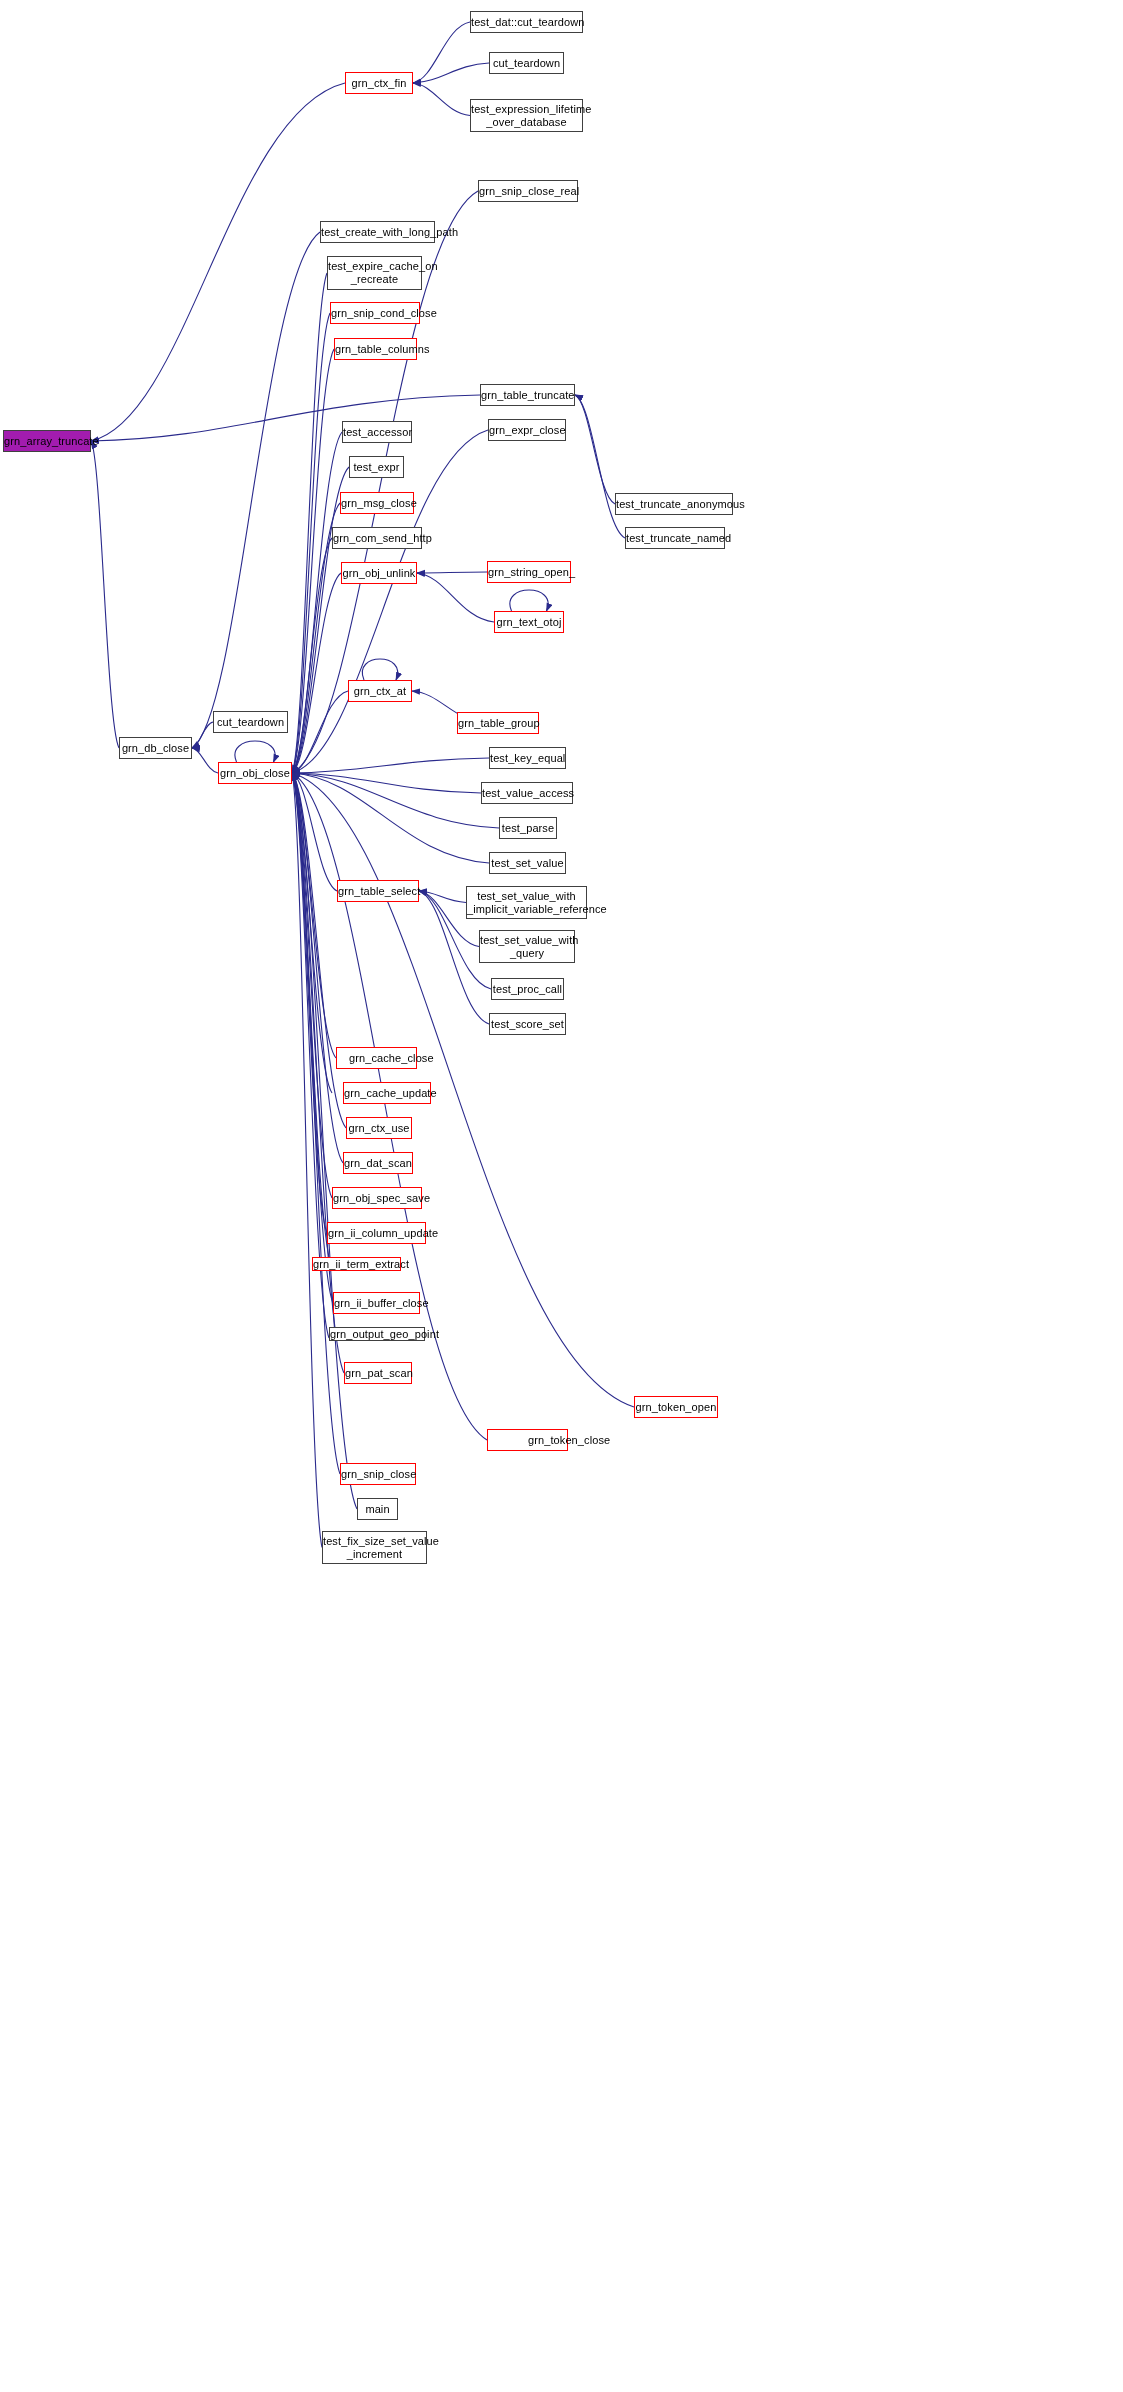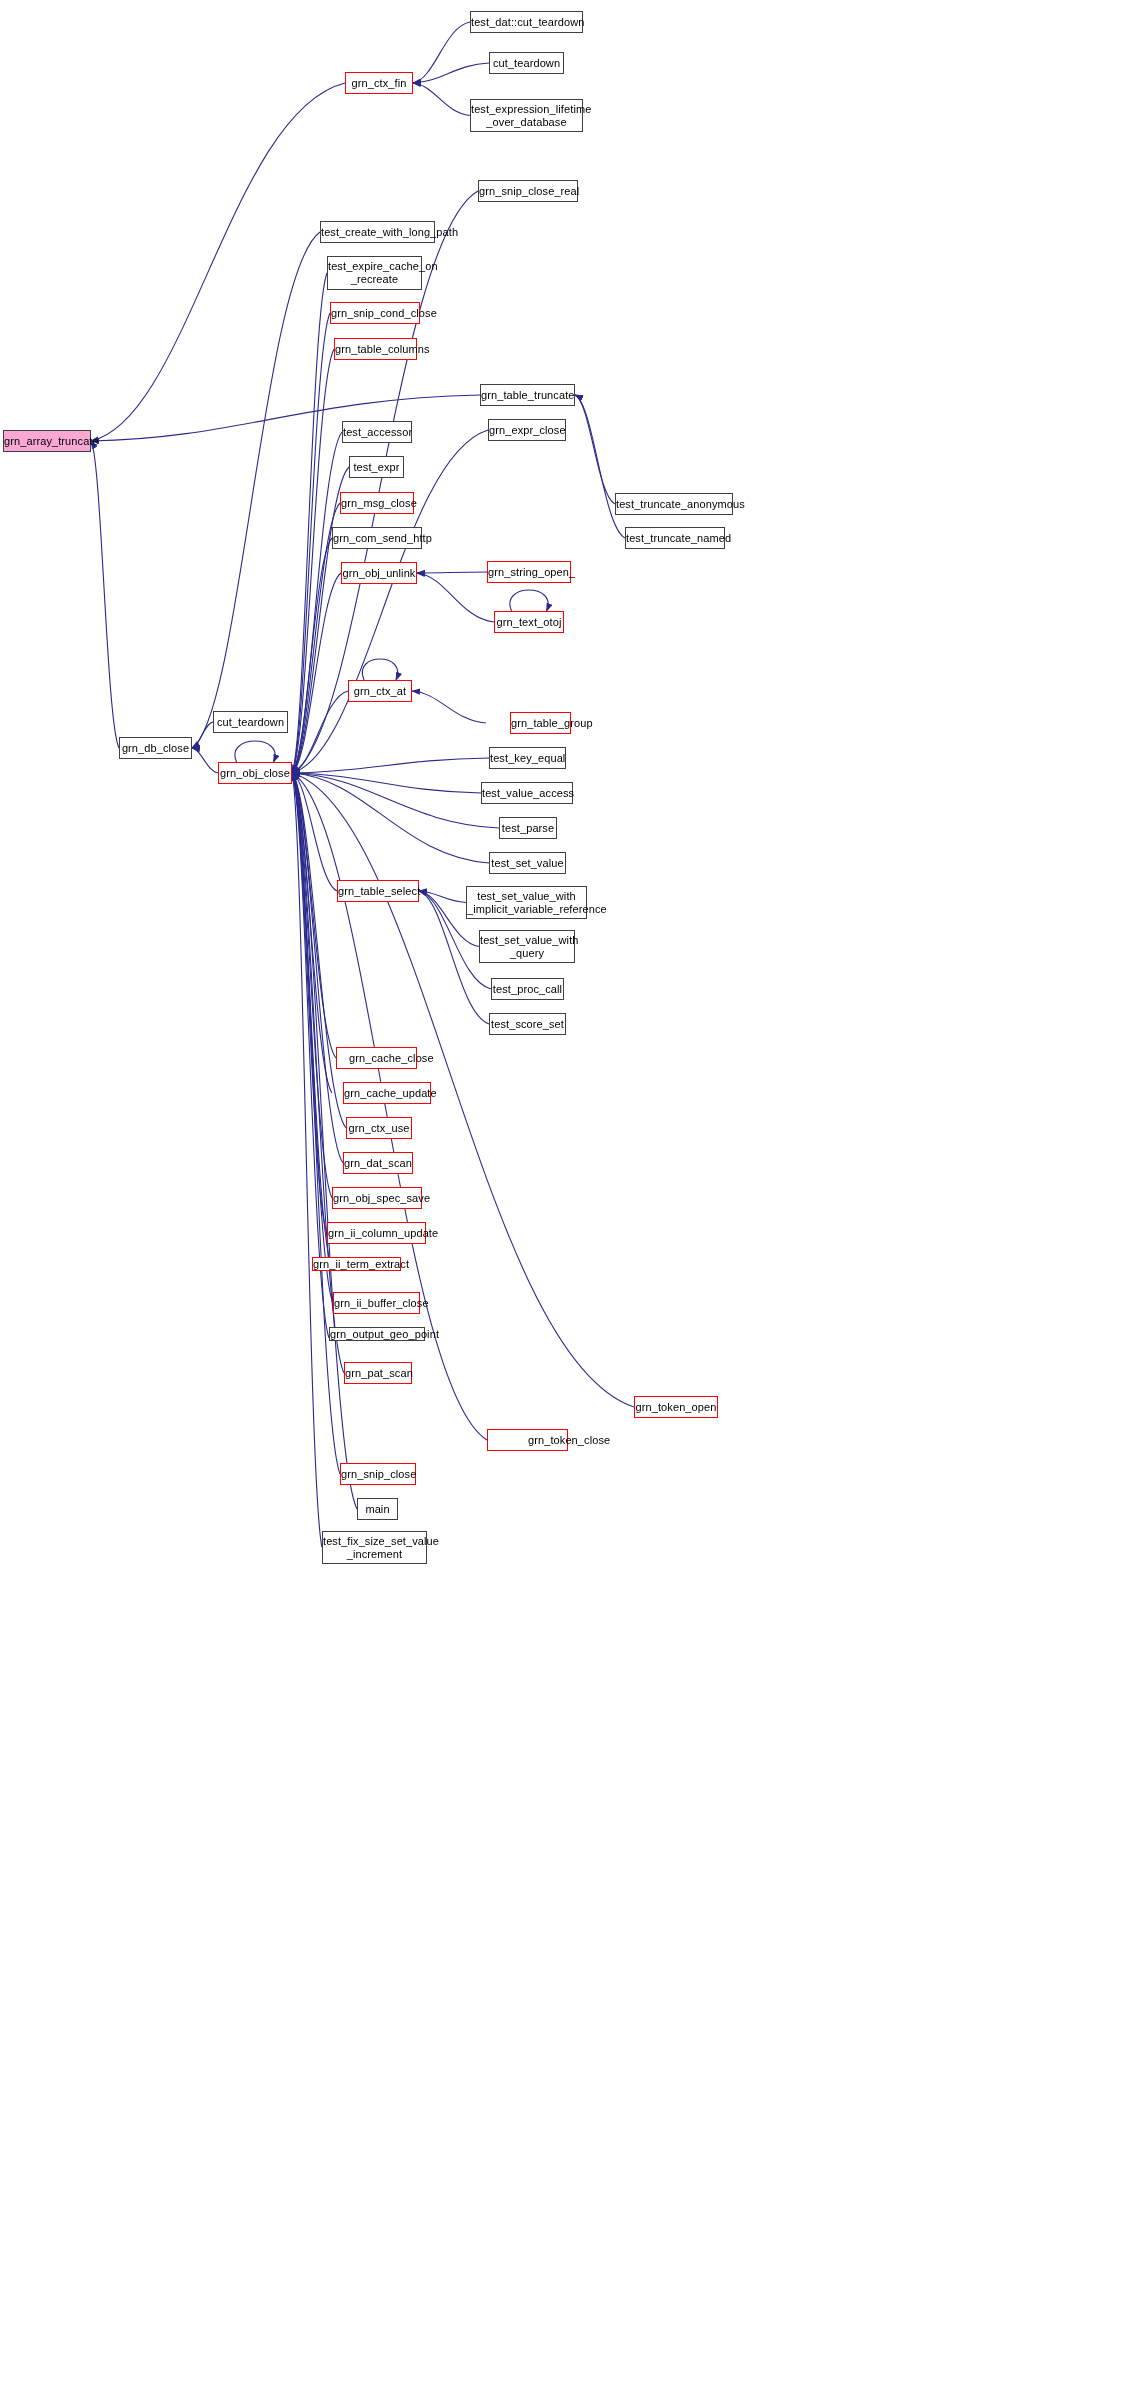--- a/index.html
+++ b/index.html
@@ -37,21 +37,21 @@
     line-height: 13px;
     letter-spacing: 0.1px;
     white-space: pre-line;
     border: 1px solid #404040;
     z-index: 5;
   }
   .node.red {
     border: 1px solid #ff0000;
   }
   .node.gray {
-    background: #f9a8d4;
+    background: #a21caf;
     border: 1px solid #404040;
   }
   .node span {
     display: block;
     width: 100%;
     padding: 0 3px;
   }
 </style>
 </head>
 <body>
@@ -137,21 +137,21 @@
       <div class="node" style="left: 349px; top: 456px; width: 55px; height: 22px;"><span>test_expr</span></div>
       <div class="node red" style="left: 340px; top: 492px; width: 74px; height: 22px;"><span>grn_msg_close</span></div>
       <div class="node" style="left: 615px; top: 493px; width: 118px; height: 22px;"><span>test_truncate_anonymous</span></div>
       <div class="node" style="left: 332px; top: 527px; width: 90px; height: 22px;"><span>grn_com_send_http</span></div>
       <div class="node" style="left: 625px; top: 527px; width: 100px; height: 22px;"><span>test_truncate_named</span></div>
       <div class="node red" style="left: 341px; top: 562px; width: 76px; height: 22px;"><span>grn_obj_unlink</span></div>
       <div class="node red" style="left: 487px; top: 561px; width: 84px; height: 22px;"><span>grn_string_open_</span></div>
       <div class="node red" style="left: 494px; top: 611px; width: 70px; height: 22px;"><span>grn_text_otoj</span></div>
       <div class="node red" style="left: 348px; top: 680px; width: 64px; height: 22px;"><span>grn_ctx_at</span></div>
       <div class="node" style="left: 213px; top: 711px; width: 75px; height: 22px;"><span>cut_teardown</span></div>
-      <div class="node red" style="left: 510px; top: 712px; width: 61px; height: 22px;"><span>grn_table_group</span></div>
+      <div class="node red" style="left: 457px; top: 712px; width: 82px; height: 22px;"><span>grn_table_group</span></div>
       <div class="node" style="left: 119px; top: 737px; width: 73px; height: 22px;"><span>grn_db_close</span></div>
       <div class="node" style="left: 489px; top: 747px; width: 77px; height: 22px;"><span>test_key_equal</span></div>
       <div class="node red" style="left: 218px; top: 762px; width: 74px; height: 22px;"><span>grn_obj_close</span></div>
       <div class="node" style="left: 481px; top: 782px; width: 92px; height: 22px;"><span>test_value_access</span></div>
       <div class="node" style="left: 499px; top: 817px; width: 58px; height: 22px;"><span>test_parse</span></div>
       <div class="node" style="left: 489px; top: 852px; width: 77px; height: 22px;"><span>test_set_value</span></div>
       <div class="node red" style="left: 337px; top: 880px; width: 82px; height: 22px;"><span>grn_table_select</span></div>
       <div class="node" style="left: 466px; top: 886px; width: 121px; height: 33px;"><span>test_set_value_with
 _implicit_variable_reference</span></div>
       <div class="node" style="left: 479px; top: 930px; width: 96px; height: 33px;"><span>test_set_value_with

